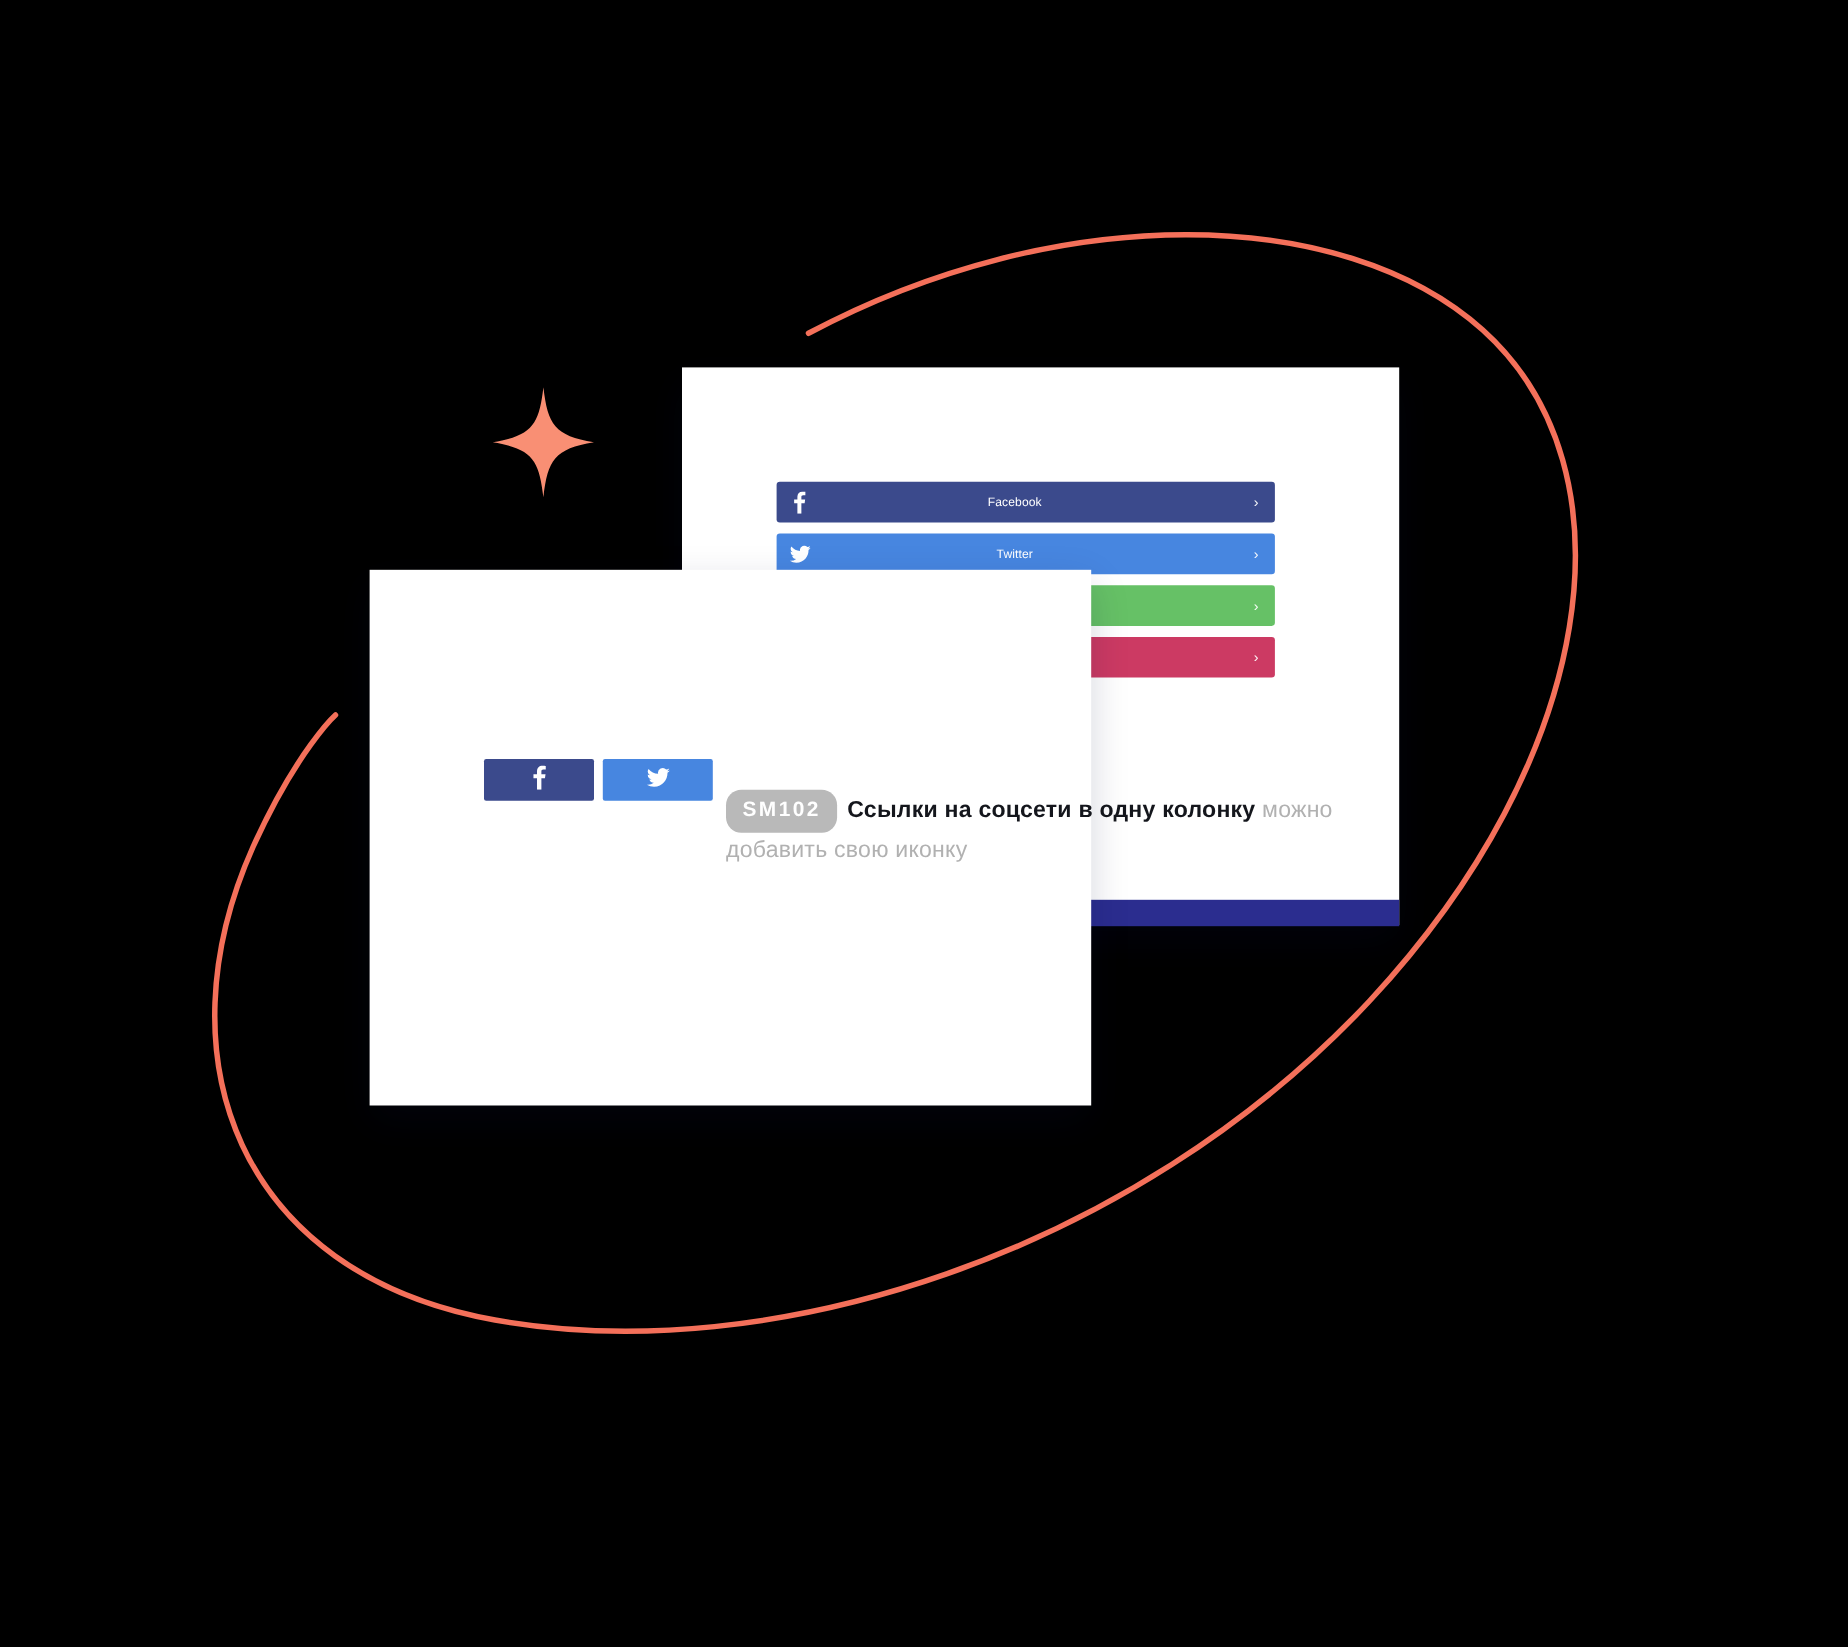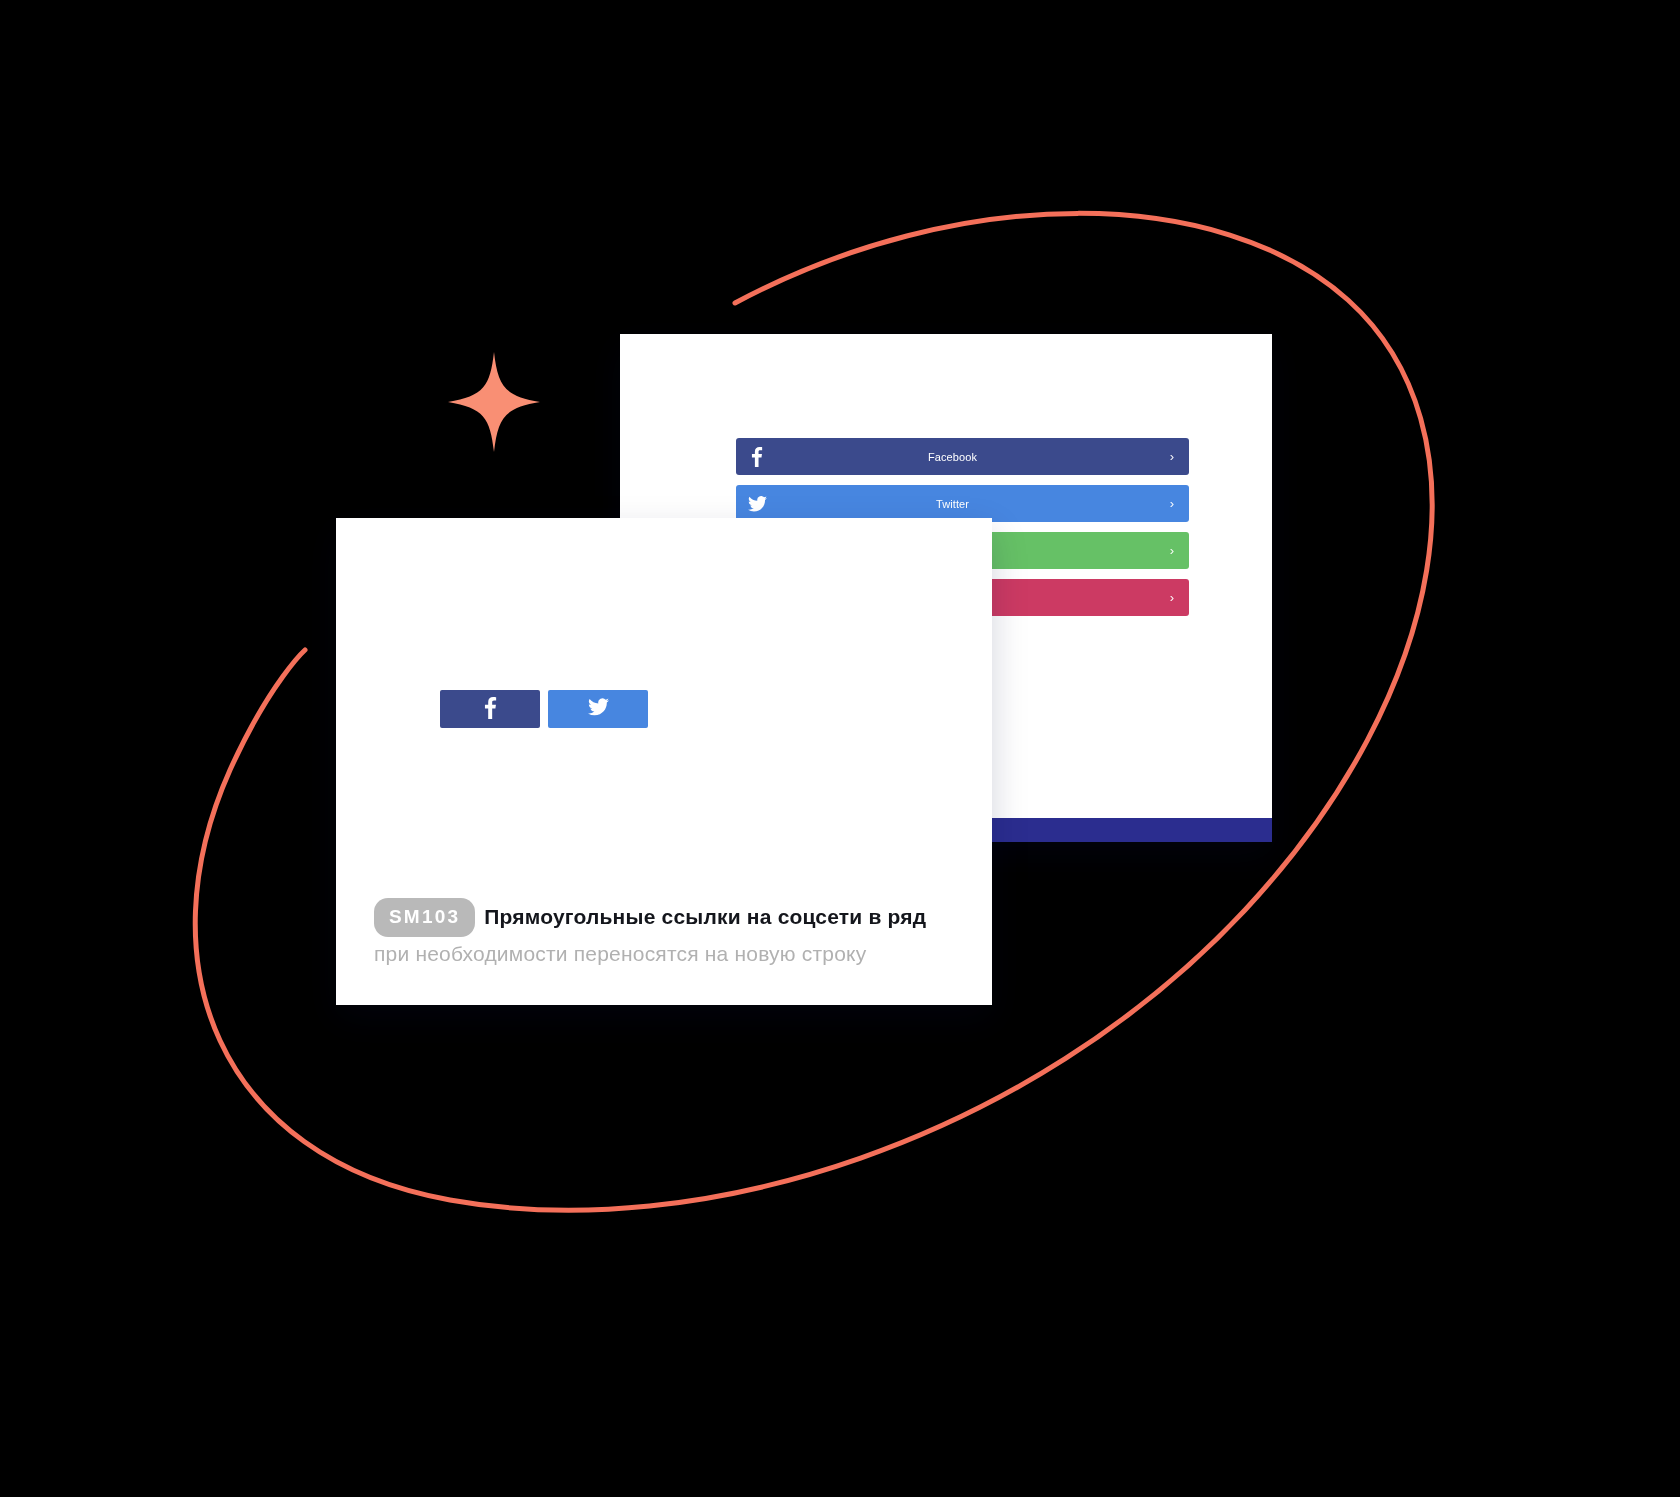--- a/index.html
+++ b/index.html
@@ -68,21 +68,21 @@
     top: 518px;
     width: 656px;
     height: 487px;
     box-shadow: 0 14px 34px rgba(12, 14, 60, .18);
     z-index: 4;
   }
 
   
   .sm102-list {
     position: absolute;
-    left: 116px;
+    left: 86px;
     top: 104px;
     width: 453px;
     z-index: 3;
   }
   .sm-row {
     position: relative;
     display: flex;
     align-items: center;
     height: 37px;
     margin-bottom: 10px;
@@ -262,19 +262,19 @@
         <span>
           <svg width="21" height="18" viewBox="0 0 24 20" fill="#ffffff">
             <path d="M24 2.4a9.8 9.8 0 01-2.8.8A4.9 4.9 0 0023.3.4a9.8 9.8 0 01-3.1 1.2A4.9 4.9 0 0011.8 6a13.9 13.9 0 01-10-5.1A4.9 4.9 0 003.3 7.4 4.9 4.9 0 011 6.8v.1a4.9 4.9 0 003.9 4.8 4.9 4.9 0 01-2.2.1 4.9 4.9 0 004.6 3.4A9.9 9.9 0 010 17.3a13.9 13.9 0 007.5 2.2c9.1 0 14-7.5 14-14v-.6A10 10 0 0024 2.4z"></path>
           </svg>
         </span>
         <span></span>
       </div>
     </div>
   </div>
 
-
-  <div class="caption" id="caption-103">
-    <span class="badge">SM103</span><span class="cap-strong">Прямоугольные ссылки на соцсети в ряд</span>
-    <span class="cap-muted">при необходимости переносятся на новую строку</span>
+  <div class="caption" id="caption-102">
+    <span class="badge">SM102</span><span class="cap-strong">Ссылки на соцсети в одну колонку</span>
+    <span class="cap-muted">можно добавить свою иконку</span>
   </div>
 
+
 </div>
 
 </body></html>

